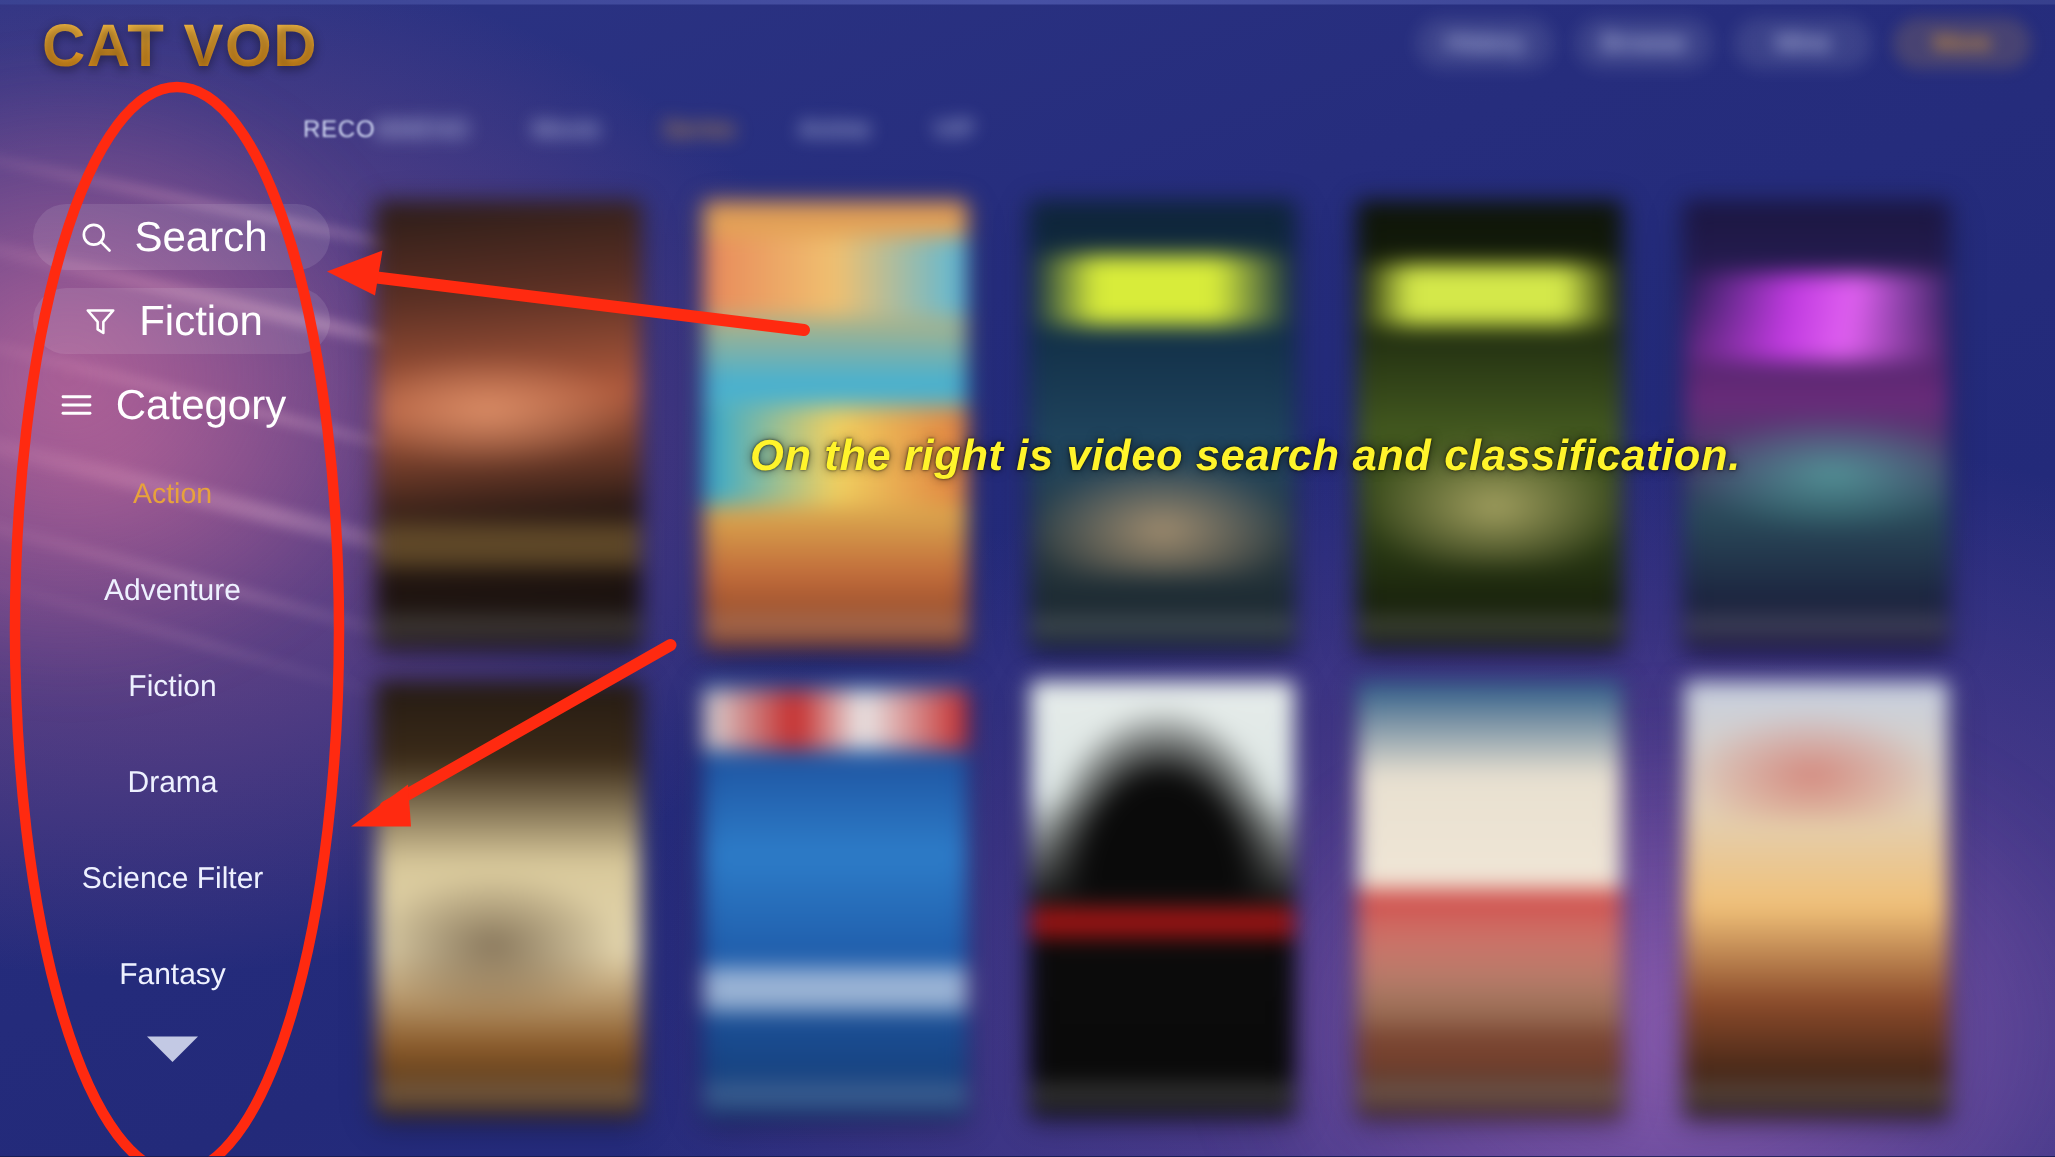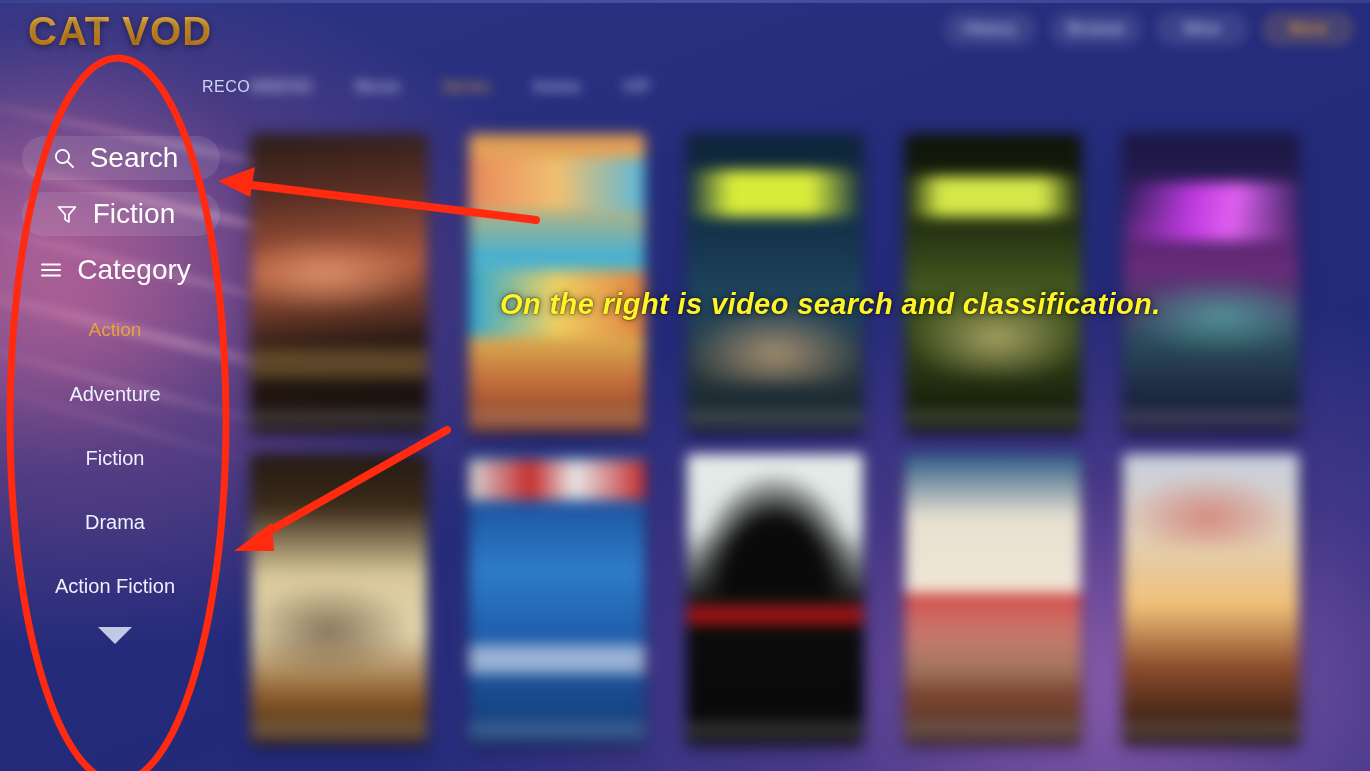--- a/index.html
+++ b/index.html
@@ -158,21 +158,22 @@
             <line x1="3" y1="17.5" x2="21" y2="17.5"></line>
         </svg>
       </span>
       <span class="lbl">Category</span>
     </div>
 
     <div class="genre active">Action</div>
     <div class="genre">Adventure</div>
     <div class="genre">Fiction</div>
     <div class="genre">Drama</div>
-    <div class="genre">Action Fiction</div>
+    <div class="genre">Science Filter</div>
+    <div class="genre">Fantasy</div>
 
     <div class="chev">
       <svg width="42" height="24" viewBox="0 0 42 24">
           <polygon points="4,4 38,4 21,21" fill="#c3c9e4"></polygon>
         </svg>
     </div>
   </div>
 
   <div class="content">
     <div class="grid">

